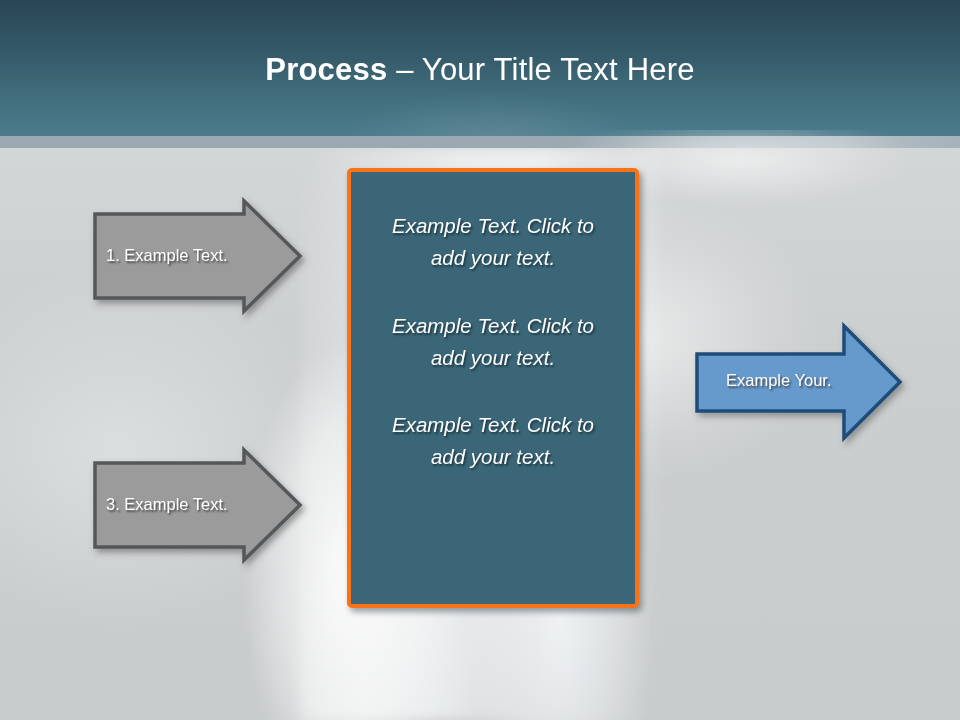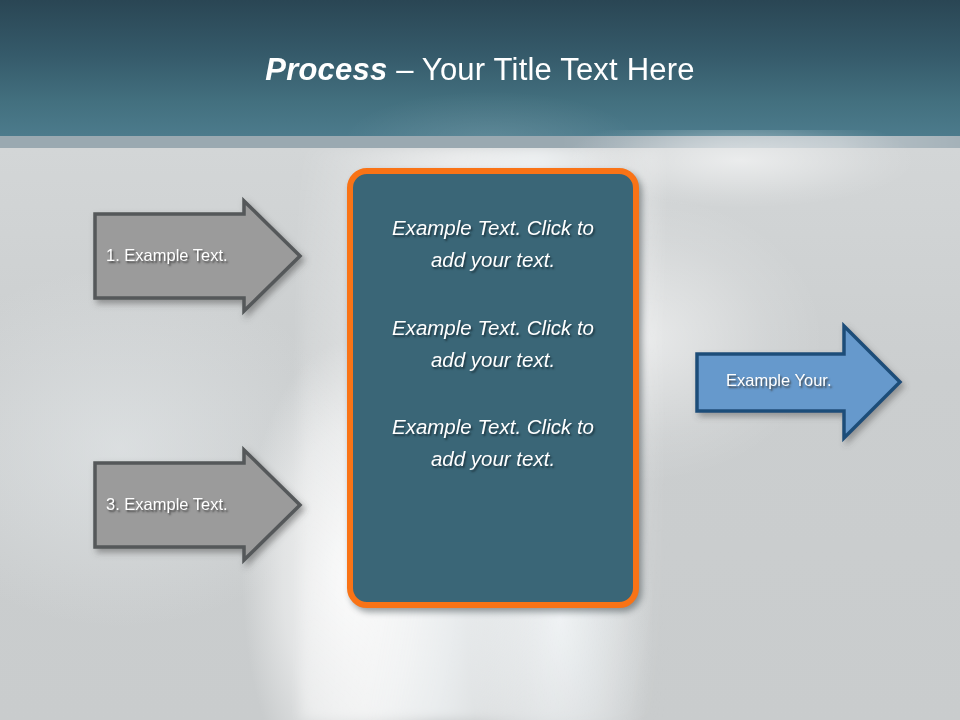--- a/index.html
+++ b/index.html
@@ -78,21 +78,21 @@
   #title {
     position: absolute;
     left: 0; top: 52px;
     width: 960px;
     text-align: center;
     font-size: 31px;
     color: #ffffff;
     letter-spacing: 0.2px;
     white-space: nowrap;
   }
-  #title .strong { font-weight: bold; font-style: italic; }
+  #title .strong { font-weight: bold; }
   #title .rest { font-weight: normal; margin-top: 28px; }
 
   
   .arrow {
     position: absolute;
     display: flex;
     align-items: center;
   }
   .arrow svg { display: block; overflow: visible; }
   .arrow-label {
@@ -114,22 +114,22 @@
   .arrow-gray-3 .arrow-label { left: 14px; top: 48px; }
 
   .arrow-blue .arrow-label { left: 32px; top: 49px; }
 
   
   #center-box {
     position: absolute;
     left: 347px; top: 168px;
     width: 292px; height: 440px;
     background: #3a6677;
-    border: 6px solid #f97316;
-    border-radius: 20px;
+    border: 4px solid #f97316;
+    border-radius: 5px;
     box-shadow: 3px 4px 6px rgba(40,50,55,0.45);
     display: flex;
     flex-direction: column;
     align-items: center;
     justify-content: flex-start;
     padding-top: 38px;
   }
   .center-para {
     width: 232px;
     text-align: center;

